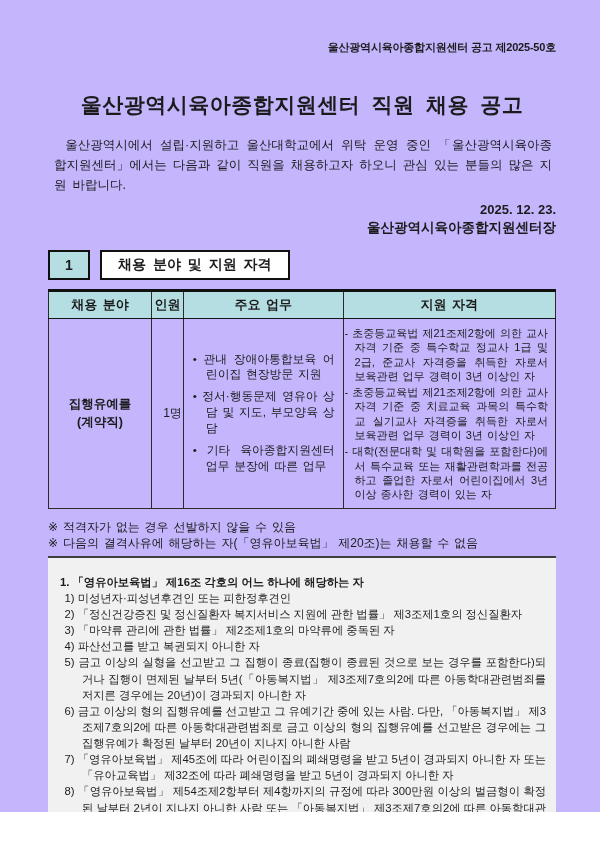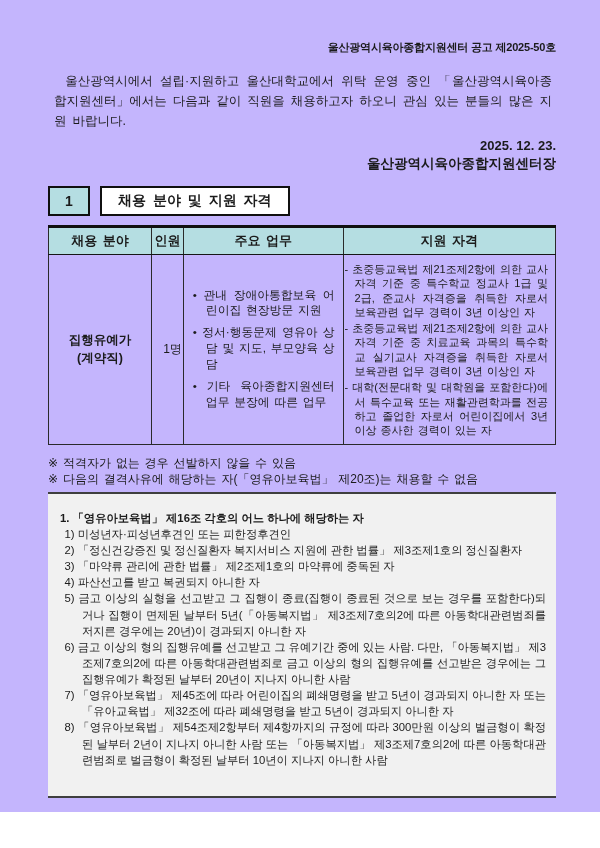--- a/index.html
+++ b/index.html
@@ -103,20 +103,21 @@
     padding-left: 1.55em; text-indent: -1.55em;
   }
 </style>
 </head>
 <body>
 
 <div class="page">
 
   <div class="doc-number">울산광역시육아종합지원센터 공고 제2025-50호</div>
 
+  <h1 class="title">울산광역시육아종합지원센터 직원 채용 공고</h1>
 
   <p class="intro">울산광역시에서 설립·지원하고 울산대학교에서 위탁 운영 중인 「울산광역시육아종합지원센터」에서는 다음과 같이 직원을 채용하고자 하오니 관심 있는 분들의 많은 지원 바랍니다.</p>
 
   <div class="date-line">2025. 12. 23.</div>
   <div class="signer-line">울산광역시육아종합지원센터장</div>
 
   <div class="section-head">
     <div class="num-box">1</div>
     <div class="label-box">채용 분야 및 지원 자격</div>
   </div>
@@ -132,21 +133,21 @@
       <tr>
         <th>채용 분야</th>
         <th>인원</th>
         <th>주요 업무</th>
         <th>지원 자격</th>
       </tr>
     </thead>
     <tbody>
       <tr>
         <td class="cell-position">
-          <div>집행유예가</div>
+          <div>집행유예를</div>
           <div>(계약직)</div>
         </td>
         <td class="cell-count">1명</td>
         <td class="cell-duties">
           <div class="duty">관내 장애아통합보육 어린이집 현장방문 지원</div>
           <div class="duty">정서·행동문제 영유아 상담 및 지도, 부모양육 상담</div>
           <div class="duty">기타 육아종합지원센터 업무 분장에 따른 업무</div>
         </td>
         <td class="cell-quals">
           <div class="qual">초중등교육법 제21조제2항에 의한 교사 자격 기준 중 특수학교 정교사 1급 및 2급, 준교사 자격증을 취득한 자로서 보육관련 업무 경력이 3년 이상인 자</div>

